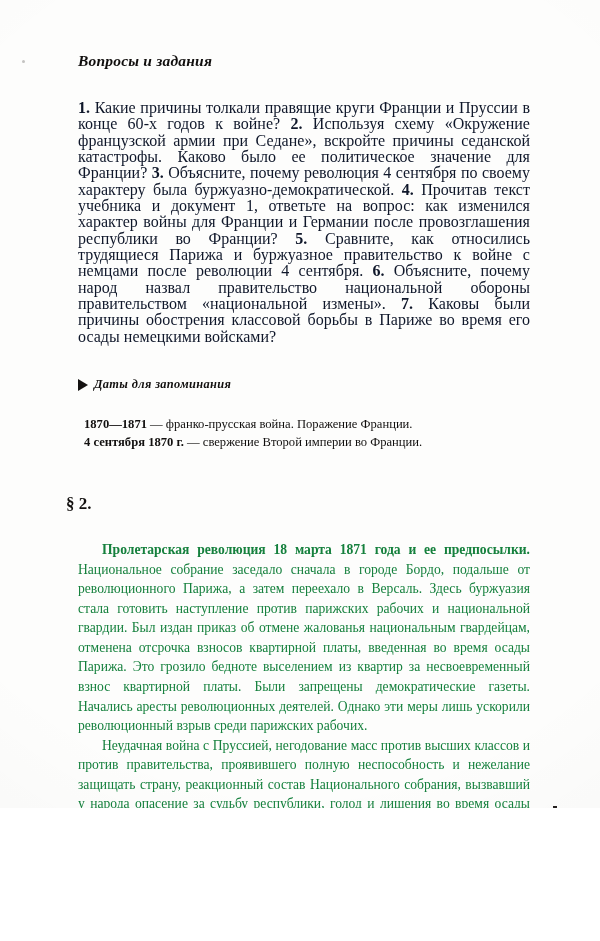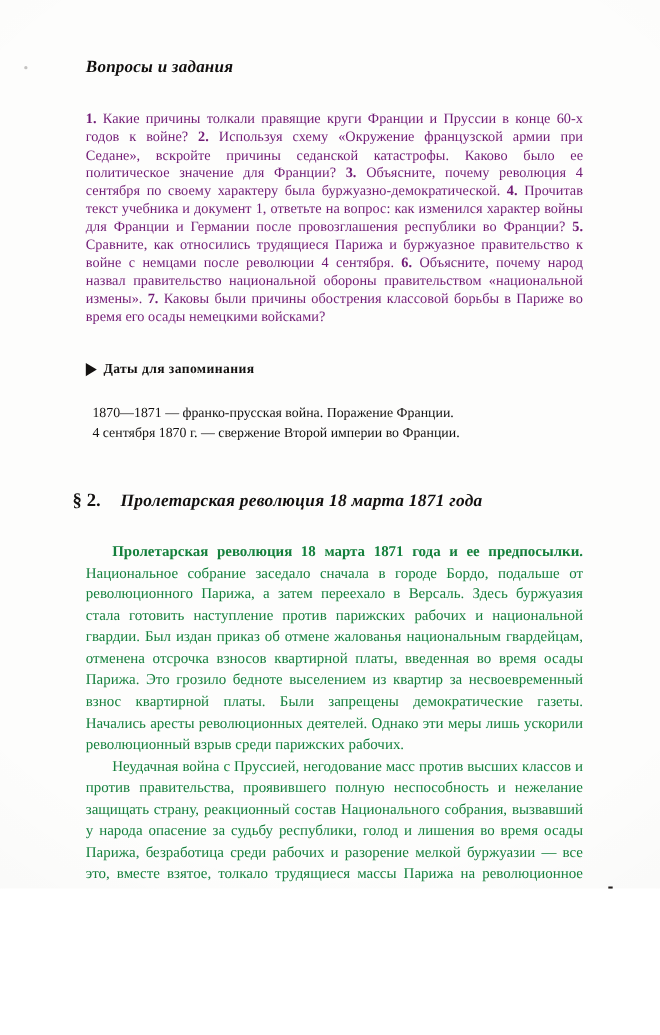--- a/index.html
+++ b/index.html
@@ -46,39 +46,40 @@
     letter-spacing: 0.2px;
     margin: 0;
     padding-top: 52px;
     color: #100e0d;
   }
 
   
   .questions {
     margin: 0;
     padding-top: 30px;
-    font-size: 13px;
+    font-size: 16px;
     line-height: 16.35px;
     text-align: justify;
     text-justify: inter-word;
     letter-spacing: 0.02px;
-    color: #701a75;
+    color: #0f172a;
   }
   .questions .qnum { font-weight: bold; }
 
   
   .dates-title {
     display: flex;
     align-items: center;
     gap: 6px;
     margin: 0;
     padding-top: 32px;
     font-size: 12.4px;
     font-weight: bold;
     letter-spacing: 0.35px;
+    font-style: italic;
   }
   .tri-marker {
     display: inline-block;
     width: 0;
     height: 0;
     border-top: 6px solid transparent;
     border-bottom: 6px solid transparent;
     border-left: 10px solid #141211;
     flex: 0 0 auto;
     position: relative;
@@ -86,21 +87,21 @@
   }
 
   .dates-list {
     margin: 0;
     padding: 24px 0 0 6px;
     list-style: none;
     font-size: 12.6px;
     line-height: 17.5px;
   }
   .dates-list li { white-space: nowrap; }
-  .dates-list .date-key { font-weight: normal; }
+  .dates-list .date-key { font-weight: bold; }
 
   
   .section-header {
     display: flex;
     align-items: baseline;
     margin: 0;
     padding-top: 43px;
     margin-left: -12px;
   }
   .section-num {
@@ -222,21 +223,20 @@
       <li>
         <span class="date-key">1870—1871</span><span> — </span><span>франко-прусская война. Поражение Франции.</span>
       </li>
       <li>
         <span class="date-key">4 сентября 1870 г.</span><span> — </span><span>свержение Второй империи во Франции.</span>
       </li>
     </ul>
 
     <div class="section-header">
       <span class="section-num">§ 2.</span>
-      <span class="section-title">Пролетарская революция 18 марта 1871 года</span>
     </div>
 
     <div class="body-copy">
       <p>
         <b>Пролетарская революция 18 марта 1871 года и ее предпосылки.</b><span> Национальное собрание заседало сначала в городе Бордо, подальше от революционного Парижа, а затем переехало в Версаль. Здесь буржуазия стала готовить наступление против парижских рабочих и национальной гвардии. Был издан приказ об отмене жалованья национальным гвардейцам, отменена отсрочка взносов квартирной платы, введенная во время осады Парижа. Это грозило бедноте выселением из квартир за несвоевременный взнос квартирной платы. Были запрещены демократические газеты. Начались аресты революционных деятелей. Однако эти меры лишь ускорили революционный взрыв среди парижских рабочих.</span>
       </p>
       <p>Неудачная война с Пруссией, негодование масс против высших классов и против правительства, проявившего полную неспособность и нежелание защищать страну, реакционный состав Национального собрания, вызвавший у народа опасение за судьбу республики, голод и лишения во время осады Парижа, безработица среди рабочих и разорение мелкой буржуазии — все это, вместе взятое, толкало трудящиеся массы Парижа на революционное выступление.</p>
     </div>
 
   </div>

